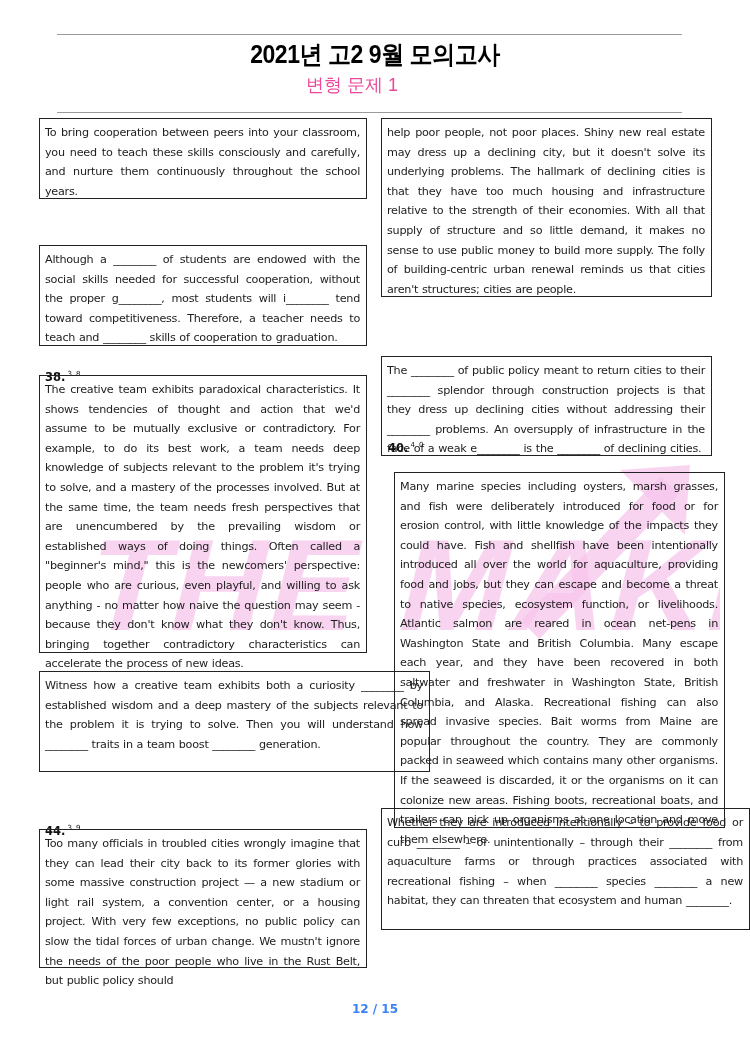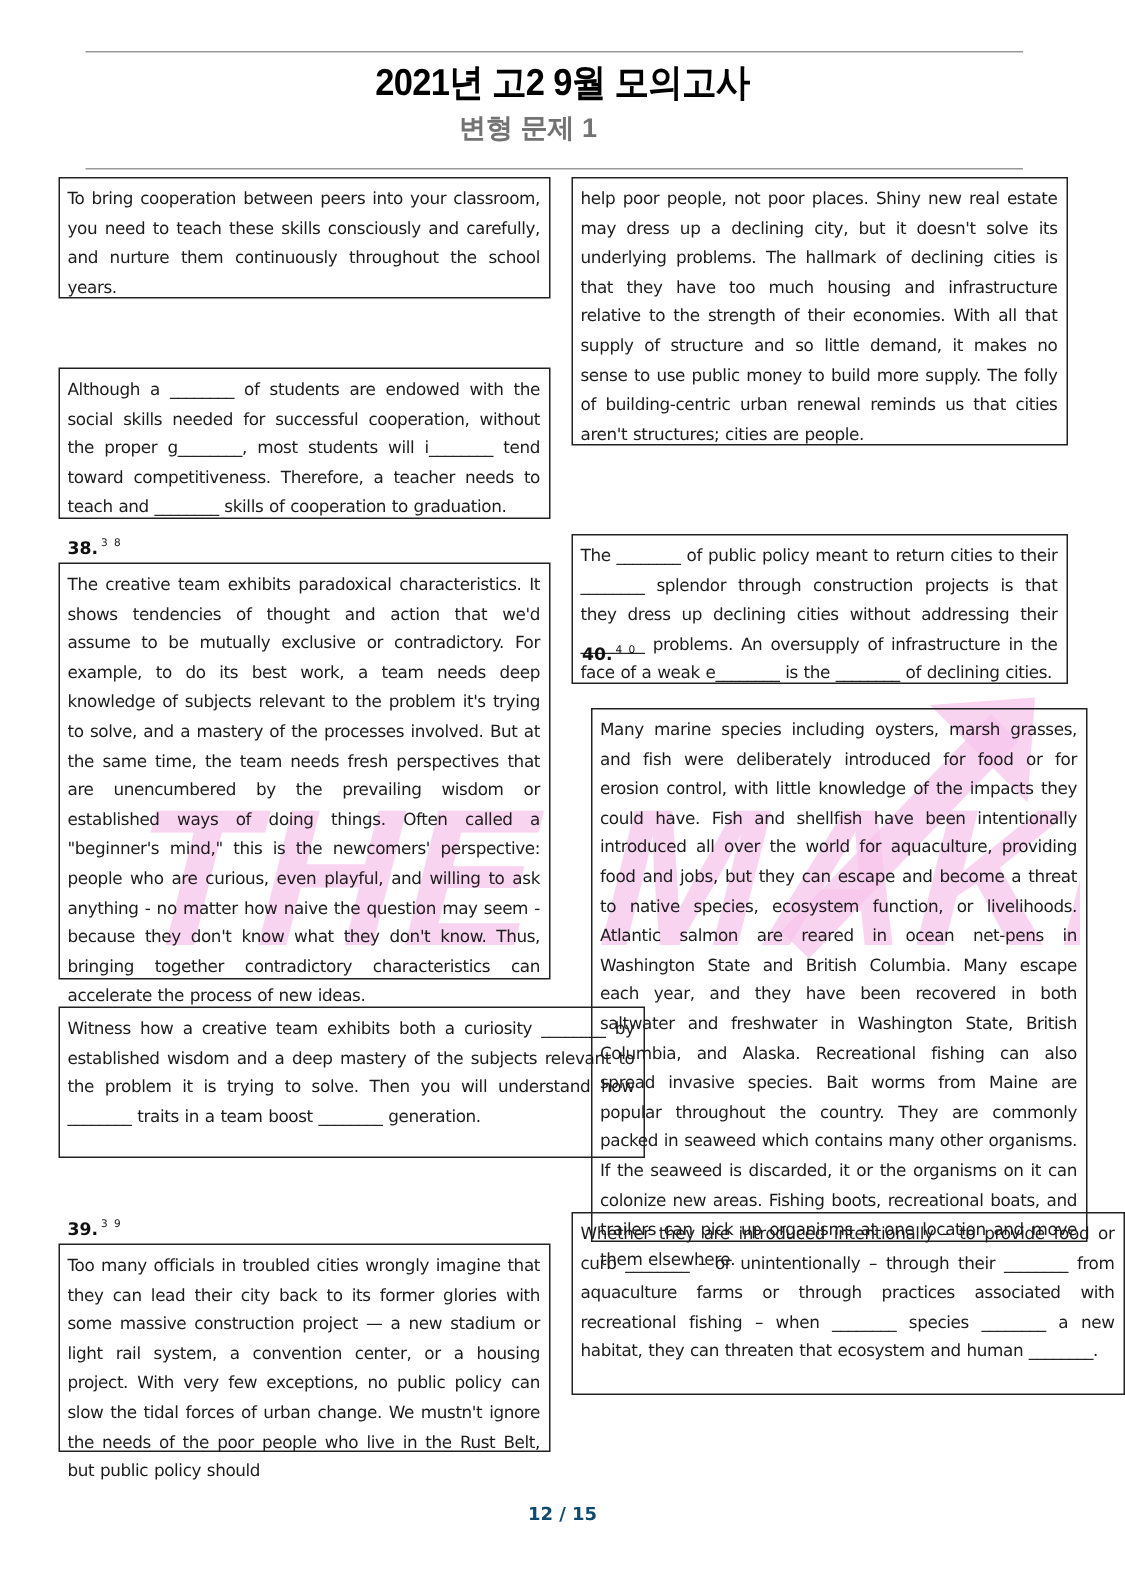--- a/index.html
+++ b/index.html
@@ -3,31 +3,31 @@
 <meta charset="utf-8">
 <style>
   html, body { margin: 0; padding: 0; background: #ffffff; }
   body { width: 750px; height: 1060px; position: relative; overflow: hidden;
          font-family: "DejaVu Sans", "Liberation Sans", sans-serif; color: #1a1a1a; }
   .rule { position: absolute; left: 57px; width: 625px; height: 0; border-top: 1.5px solid #9a9a9a; }
   .title { position: absolute; left: 0; width: 750px; text-align: center; top: 38px;
            font-family: "Liberation Sans", sans-serif; font-weight: bold; font-size: 25px;
            letter-spacing: -0.5px; color: #000; transform: scaleX(0.92); }
   .subtitle { position: absolute; left: 0; width: 704px; text-align: center; top: 73px;
-              font-family: "Liberation Sans", sans-serif; font-weight: bold; font-size: 18px; color: #737373; }
+              font-family: "Liberation Sans", sans-serif; font-weight: normal; font-size: 18px; color: #ec4899; }
   .box { position: absolute; border: 1.3px solid #222; box-sizing: border-box;
          padding: 4px 6px 2px 5px; background: transparent; }
   .box p { margin: 0; font-size: 11.2px; line-height: 19.6px; text-align: justify;
            font-family: "DejaVu Sans", sans-serif; color: #1c1c1c; letter-spacing: -0.25px;
            word-spacing: 0.5px; }
   .qnum { position: absolute; font-family: "DejaVu Sans", sans-serif; font-weight: bold;
-          font-size: 11.5px; color: #111; }
+          font-size: 11.5px; color: #111; margin-top: 12px; }
   .qnum sup { font-size: 7px; font-weight: normal; vertical-align: 5px; margin-left: 2px; letter-spacing: 1px; }
   .pagenum { position: absolute; left: 0; width: 750px; text-align: center; top: 1002px;
-             font-family: "DejaVu Sans", sans-serif; font-weight: bold; font-size: 12px; color: #0c4a6e; }
+             font-family: "DejaVu Sans", sans-serif; font-weight: bold; font-size: 12px; color: #3b82f6; }
   .watermark { position: absolute; left: 60px; top: 430px; width: 660px; height: 230px;
                pointer-events: none; z-index: 0; }
   .content { position: relative; z-index: 1; }
 </style>
 </head>
 <body>
 
 <div class="rule" style="top:34px;"></div>
 <div class="title">2021년 고2 9월 모의고사</div>
 <div class="subtitle">변형 문제 1</div>
@@ -54,21 +54,21 @@
   </div>
   <div class="box" style="left:39px; top:375px; width:328px; height:278px;">
     <p>The creative team exhibits paradoxical characteristics. It shows tendencies of thought and action that we'd assume to be mutually exclusive or contradictory. For example, to do its best work, a team needs deep knowledge of subjects relevant to the problem it's trying to solve, and a mastery of the processes involved. But at the same time, the team needs fresh perspectives that are unencumbered by the prevailing wisdom or established ways of doing things. Often called a "beginner's mind," this is the newcomers' perspective: people who are curious, even playful, and willing to ask anything - no matter how naive the question may seem - because they don't know what they don't know. Thus, bringing together contradictory characteristics can accelerate the process of new ideas.</p>
   </div>
 
   <div class="box" style="left:39px; top:671px; width:391px; height:101px;">
     <p>Witness how a creative team exhibits both a curiosity ________ by established wisdom and a deep mastery of the subjects relevant to the problem it is trying to solve. Then you will understand how ________ traits in a team boost ________ generation.</p>
   </div>
 
   <div class="qnum" style="left:45px; top:812px;">
-    <span>39.</span><sup>3 9</sup>
+    <span>44.</span><sup>3 9</sup>
   </div>
   <div class="box" style="left:39px; top:829px; width:328px; height:139px;">
     <p>Too many officials in troubled cities wrongly imagine that they can lead their city back to its former glories with some massive construction project — a new stadium or light rail system, a convention center, or a housing project. With very few exceptions, no public policy can slow the tidal forces of urban change. We mustn't ignore the needs of the poor people who live in the Rust Belt, but public policy should</p>
   </div>
 
   <div class="box" style="left:381px; top:118px; width:331px; height:179px;">
     <p>help poor people, not poor places. Shiny new real estate may dress up a declining city, but it doesn't solve its underlying problems. The hallmark of declining cities is that they have too much housing and infrastructure relative to the strength of their economies. With all that supply of structure and so little demand, it makes no sense to use public money to build more supply. The folly of building-centric urban renewal reminds us that cities aren't structures; cities are people.</p>
   </div>
 
   <div class="box" style="left:381px; top:314px; width:331px; height:100px;margin-top:42px;">

